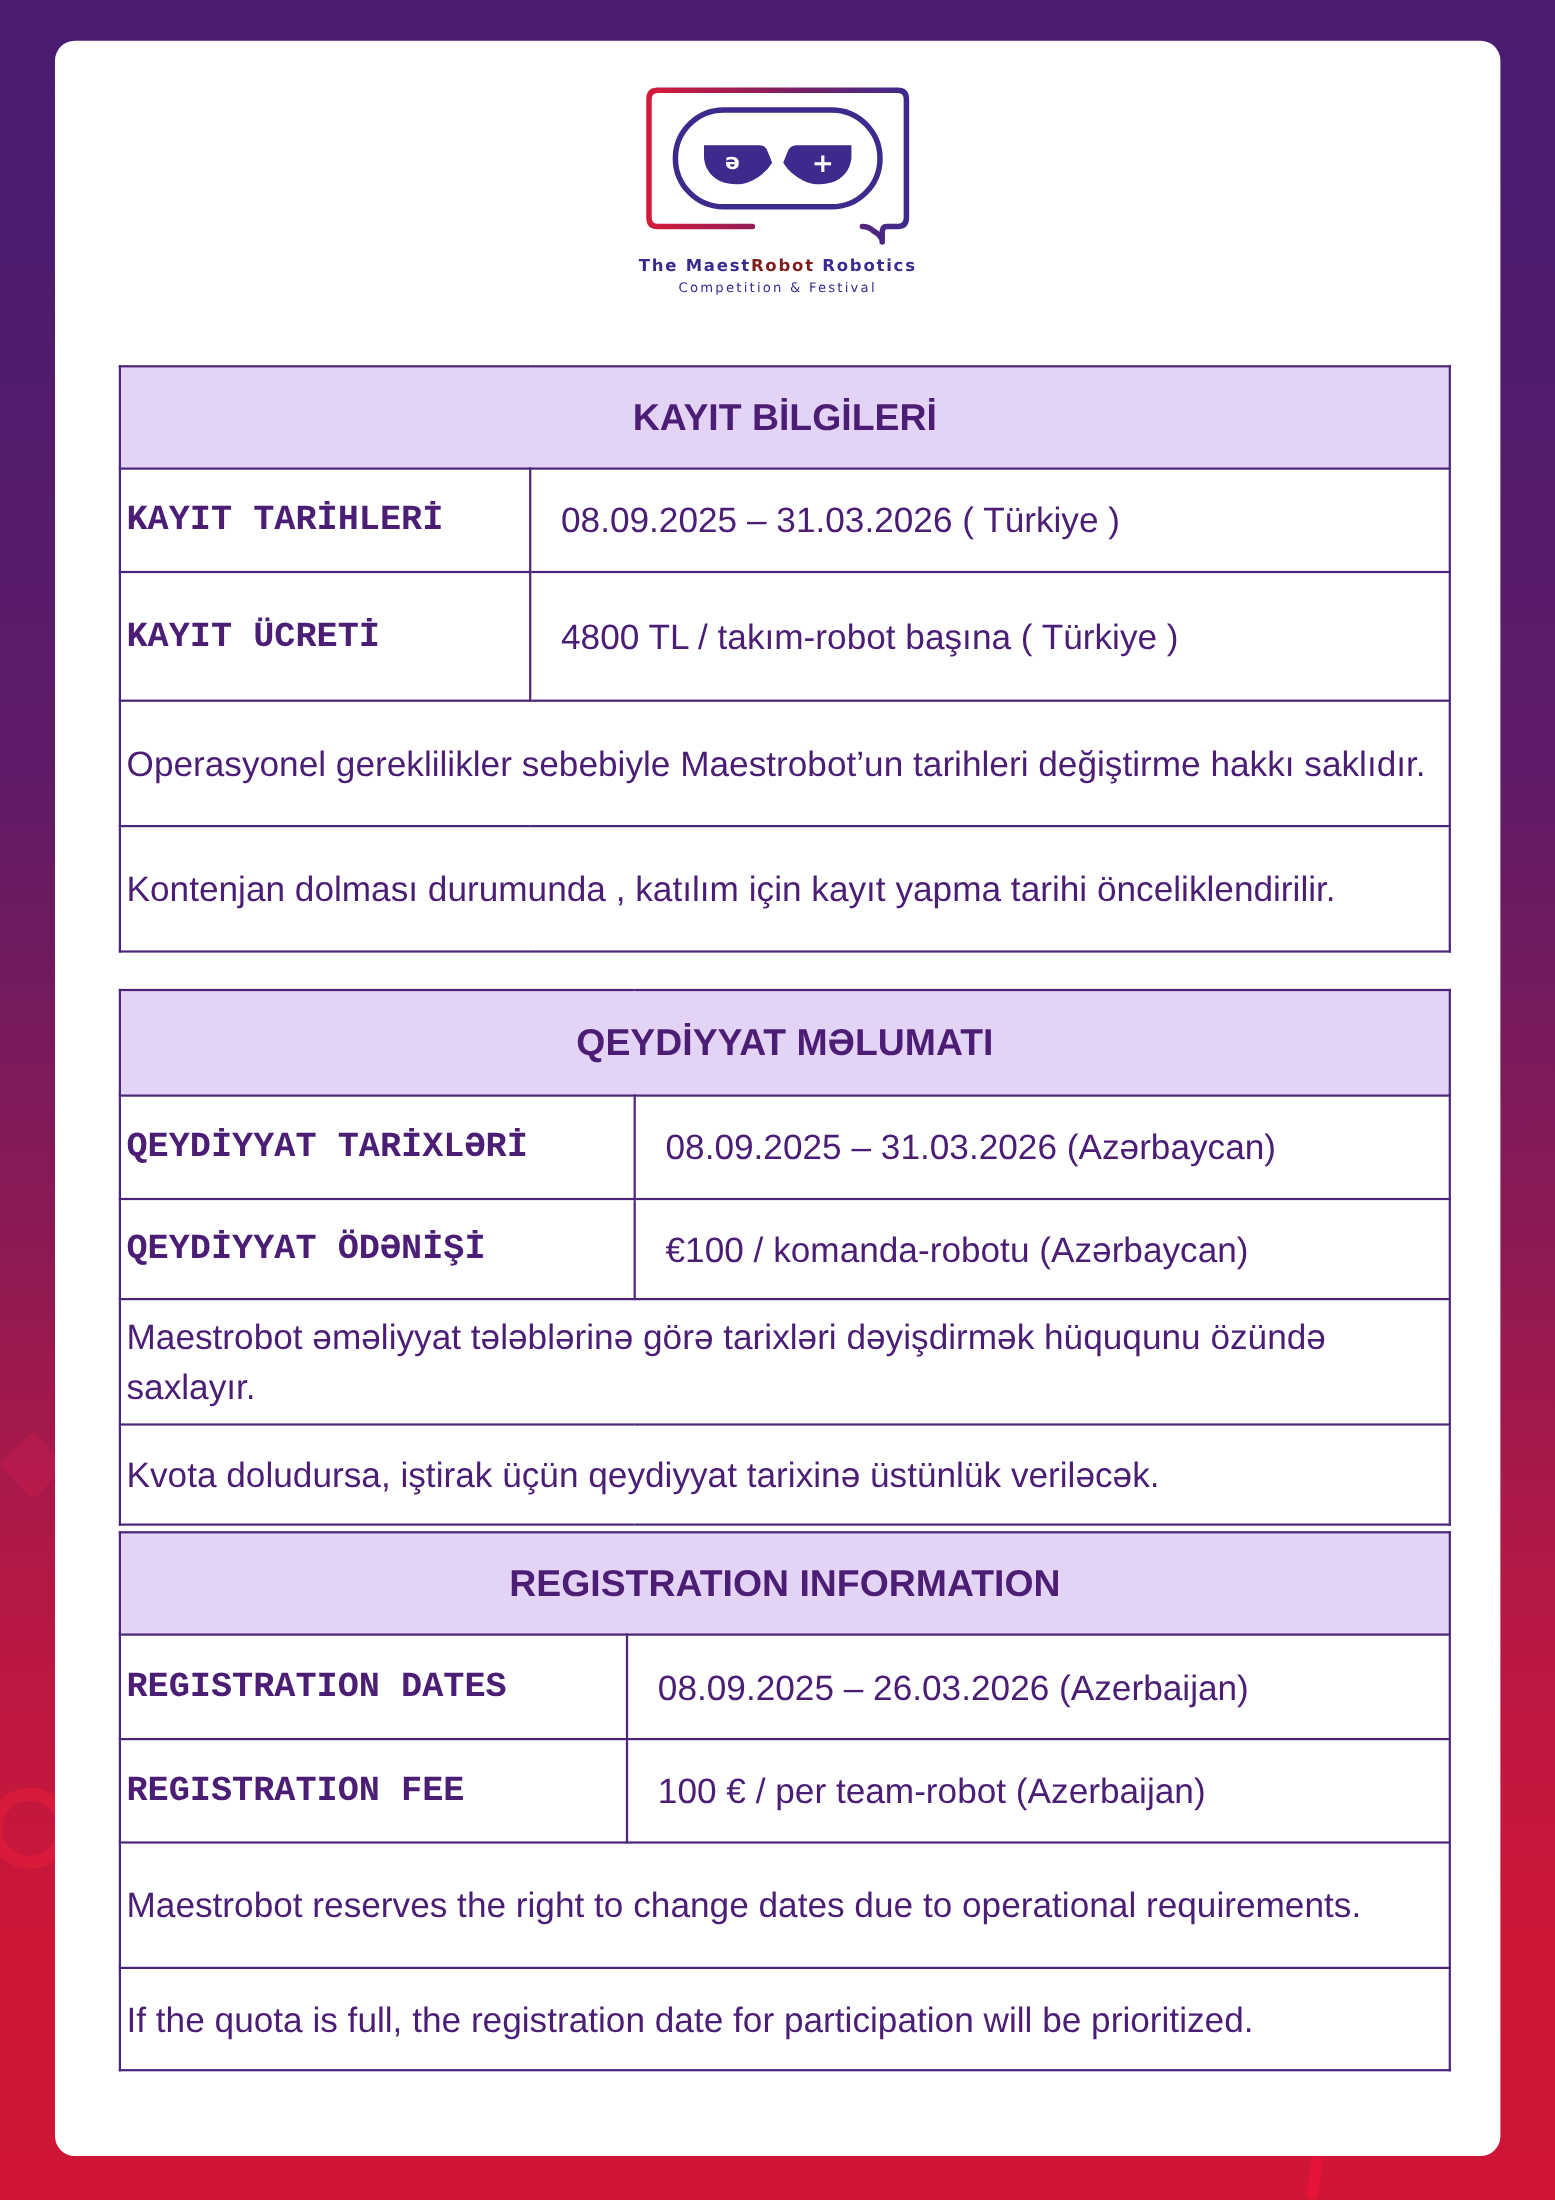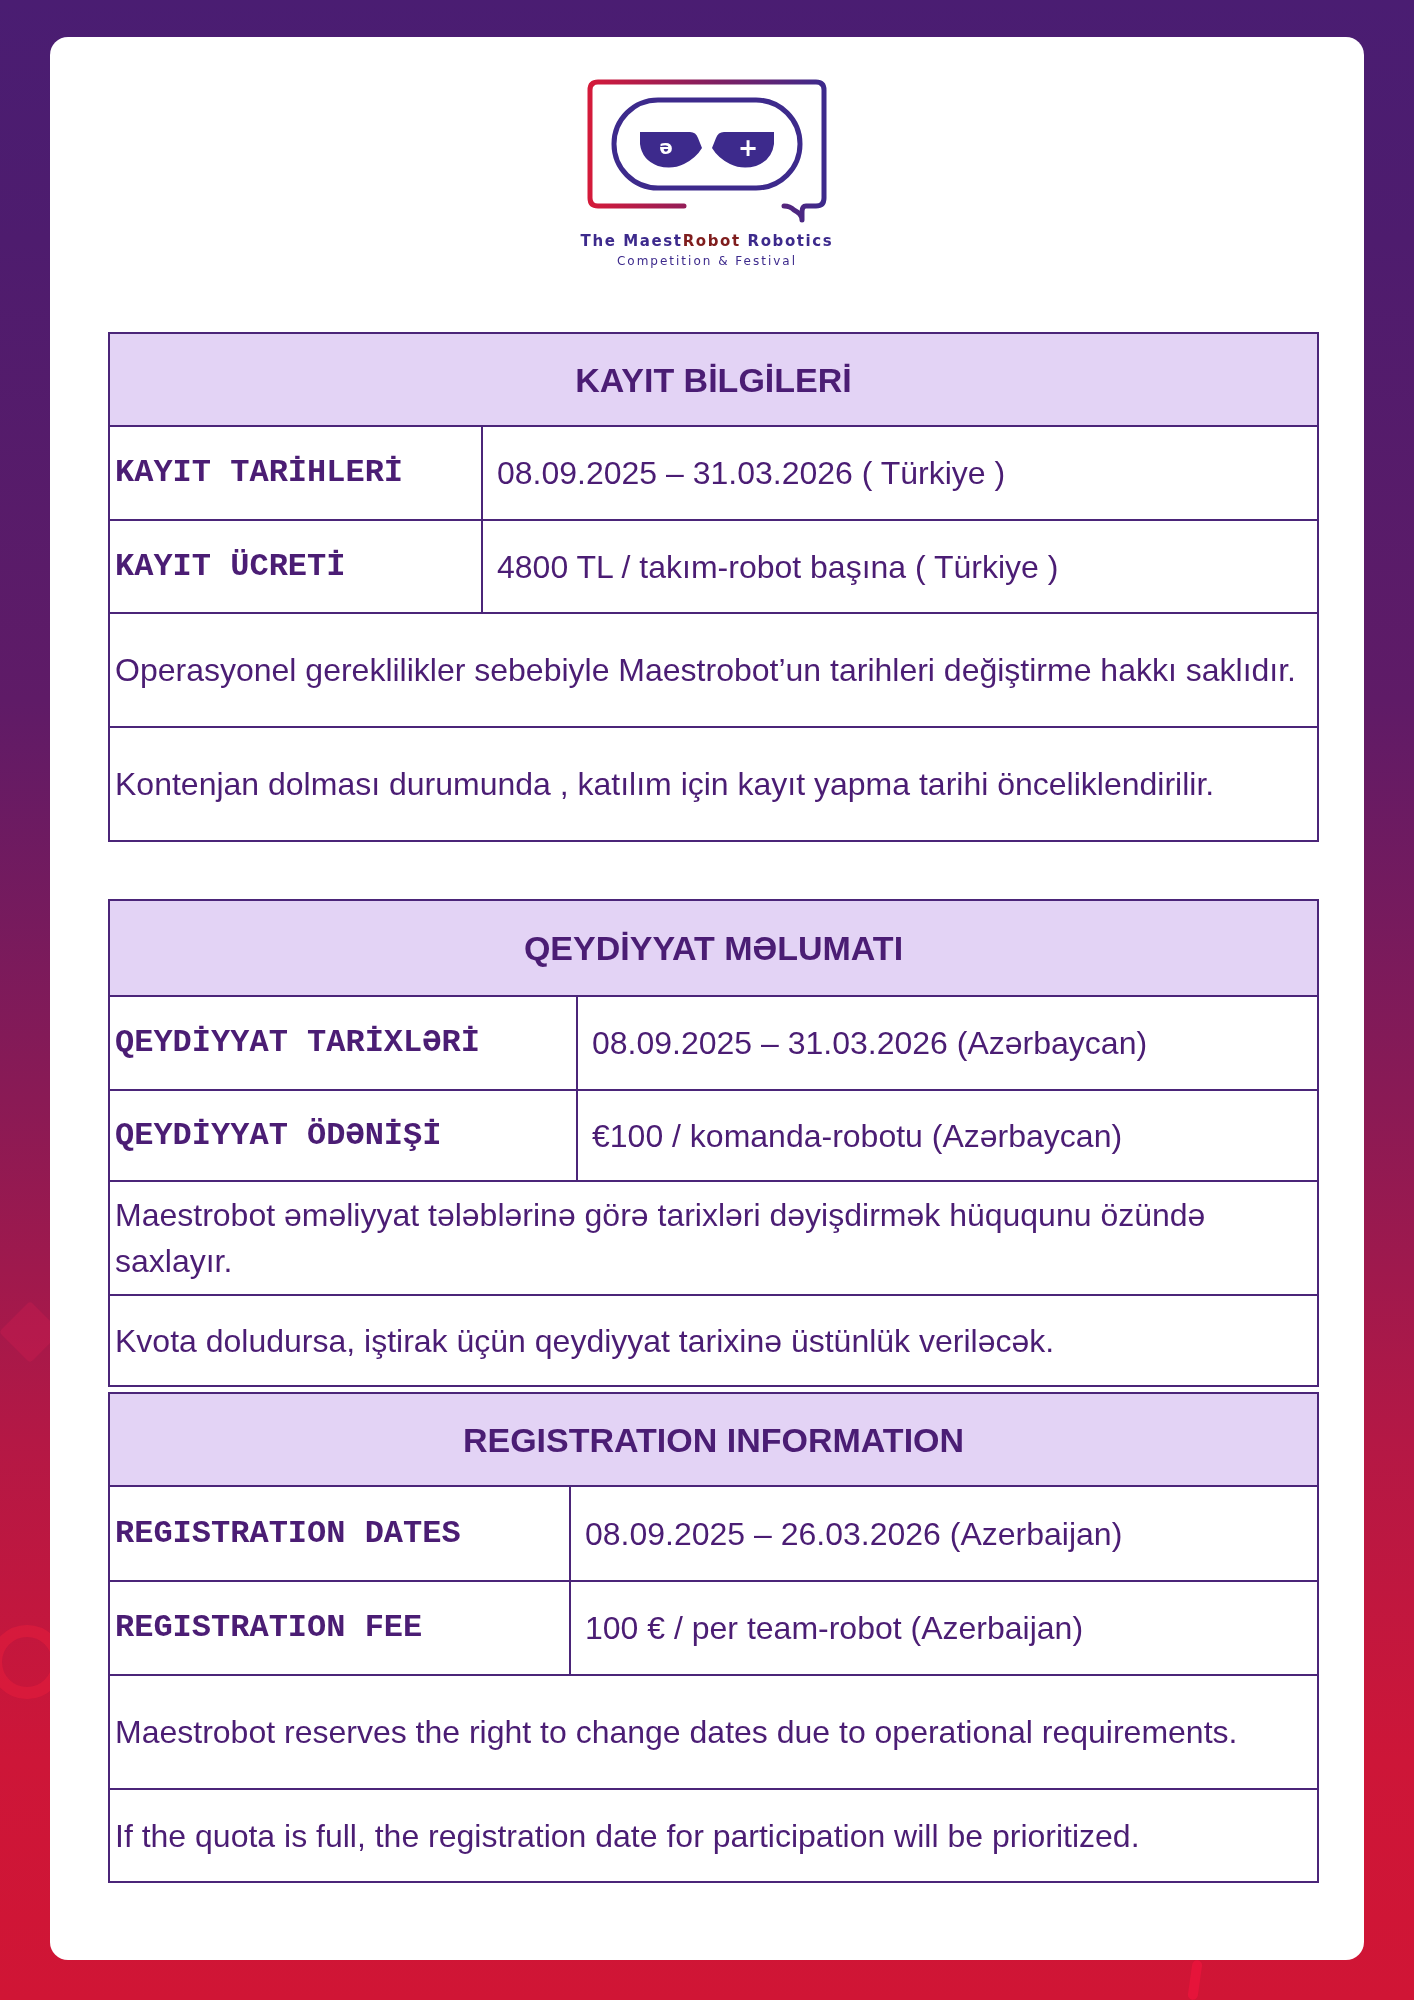--- a/index.html
+++ b/index.html
@@ -45,21 +45,21 @@
     color: #4b1d74;
   }
   table.info td {
     border: 2px solid #4b2579; padding: 0 5px; vertical-align: middle;
     font-size: 32px; line-height: 46px;
   }
   table.info td.head {
     background: #e3d3f5; text-align: center; font-weight: bold; font-size: 34px;
   }
   table.info td.label { font-weight: bold; font-size: 32px; font-family: Liberation Mono, monospace; }
-  table.info td.value { padding-left: 14px; }
+  table.info td.value { padding-left: 27px; }
   table.info td.note { padding-top: 0; padding-bottom: 0; }
   #t1 { top: 316px; margin-top: 16px; }
   #t2 { top: 899px; }
   #t3 { top: 1392px; }
 </style>
 </head>
 <body>
 
 <div class="deco deco-diamond"></div>
 <div class="deco deco-ring"></div>
@@ -93,21 +93,21 @@
       <col>
     </colgroup>
   <tbody>
       <tr style="height:93px">
     <td class="head" colspan="2">KAYIT BİLGİLERİ</td>
   </tr>
   <tr style="height:94px">
     <td class="label">KAYIT TARİHLERİ</td>
     <td class="value">08.09.2025 – 31.03.2026  ( Türkiye )</td>
   </tr>
-  <tr style="height:93px">
+  <tr style="height:117px">
     <td class="label">KAYIT ÜCRETİ</td>
     <td class="value">4800 TL / takım-robot başına  ( Türkiye )</td>
   </tr>
   <tr style="height:114px">
     <td class="note" colspan="2">Operasyonel gereklilikler sebebiyle Maestrobot’un tarihleri değiştirme hakkı saklıdır.</td>
   </tr>
   <tr style="height:114px">
     <td class="note" colspan="2">Kontenjan dolması durumunda , katılım için kayıt yapma tarihi önceliklendirilir.</td>
   </tr>
 </tbody>

